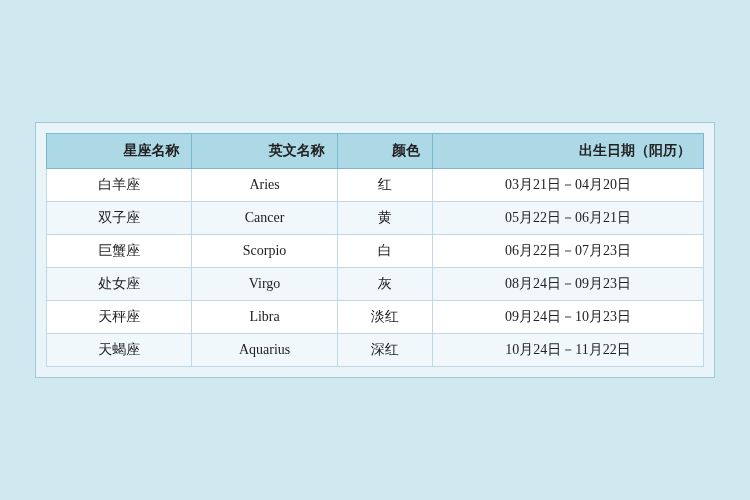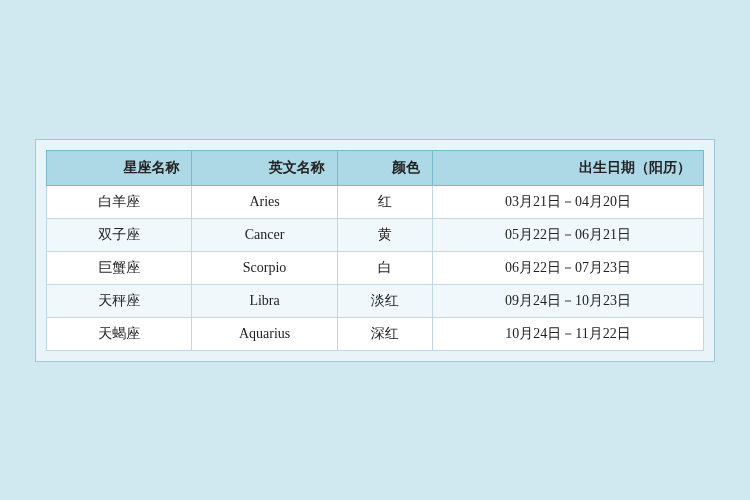--- a/index.html
+++ b/index.html
@@ -82,20 +82,26 @@
           <td>黄</td>
           <td>05月22日－06月21日</td>
         </tr>
         <tr>
           <td>巨蟹座</td>
           <td>Scorpio</td>
           <td>白</td>
           <td>06月22日－07月23日</td>
         </tr>
         <tr>
+          <td>处女座</td>
+          <td>Virgo</td>
+          <td>灰</td>
+          <td>08月24日－09月23日</td>
+        </tr>
+        <tr>
           <td>天秤座</td>
           <td>Libra</td>
           <td>淡红</td>
           <td>09月24日－10月23日</td>
         </tr>
         <tr>
           <td>天蝎座</td>
           <td>Aquarius</td>
           <td>深红</td>
           <td>10月24日－11月22日</td>

